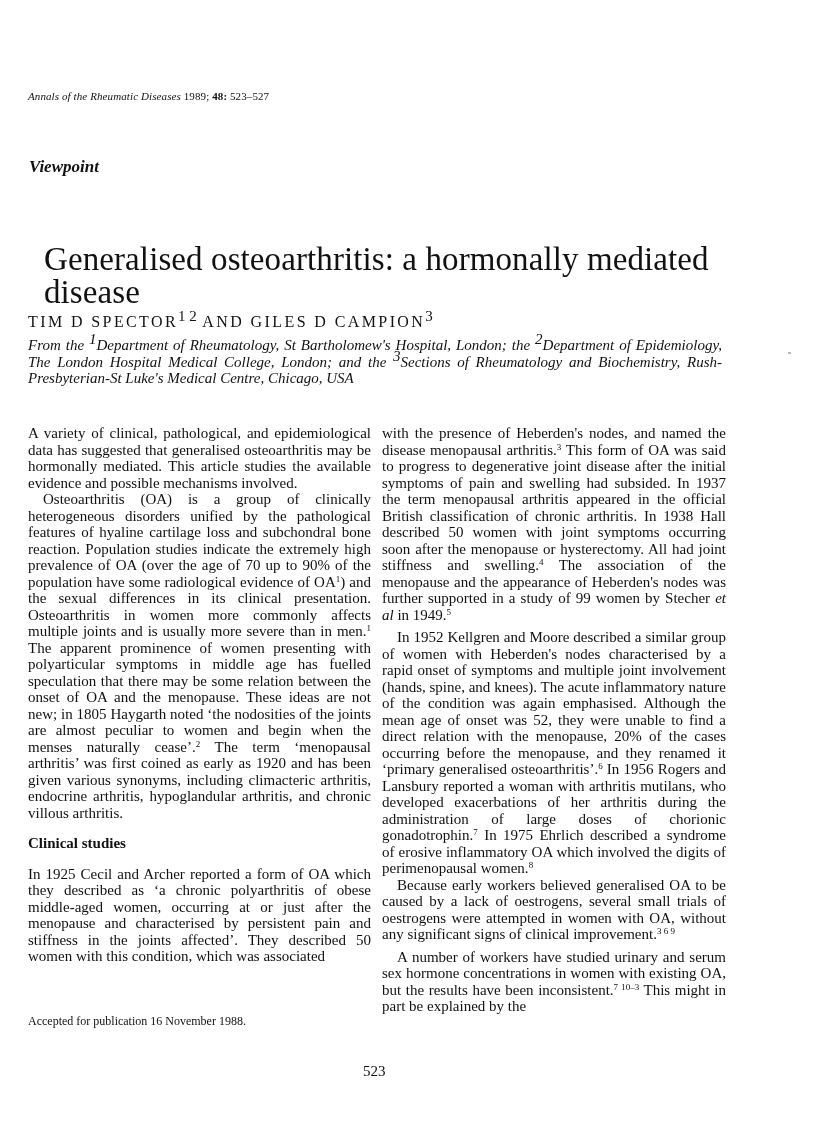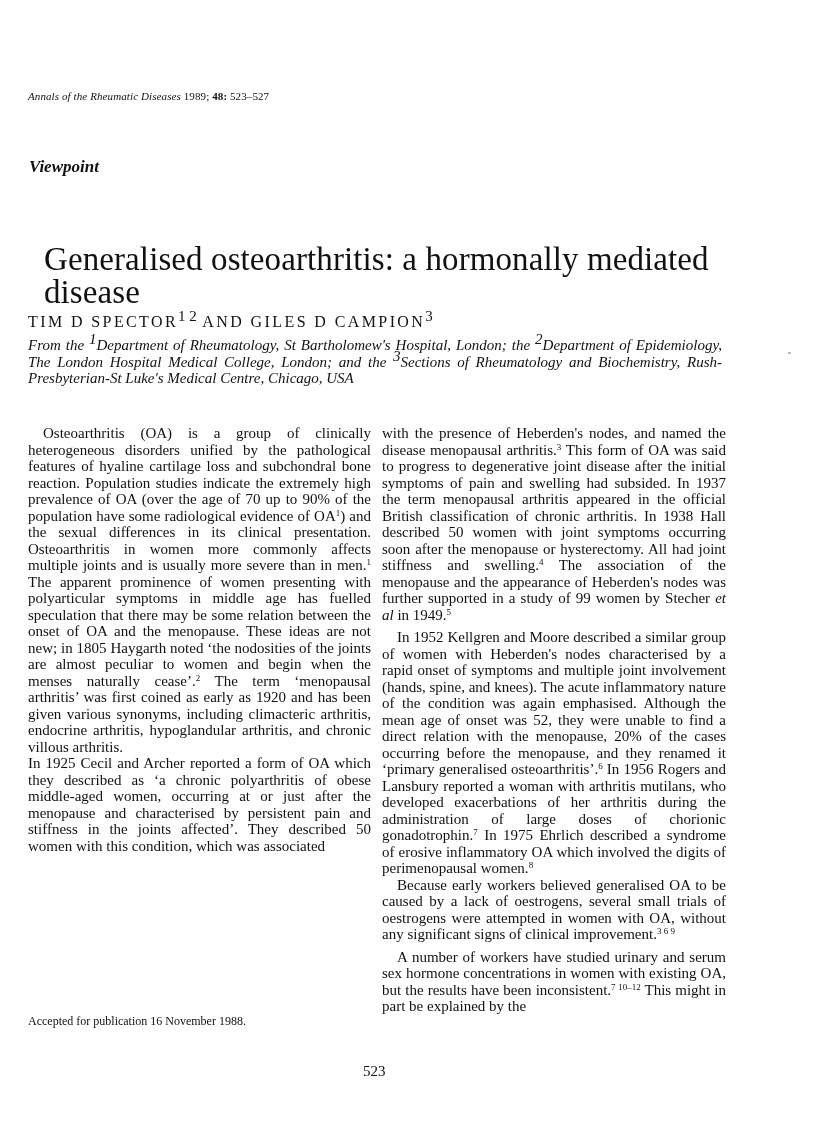--- a/index.html
+++ b/index.html
@@ -45,31 +45,33 @@
 
 <div class="abs authors">
   <span>TIM D SPECTOR</span><sup>1 2</sup>
   <span>AND</span>
   <span>GILES D CAMPION</span><sup>3</sup>
 </div>
 
 <div class="abs affil"><span>From the </span><sup>1</sup><span>Department of Rheumatology, St Bartholomew's Hospital, London; the </span><sup>2</sup><span>Department of Epidemiology, The London Hospital Medical College, London; and the </span><sup>3</sup><span>Sections of Rheumatology and Biochemistry, Rush-Presbyterian-St Luke's Medical Centre, Chicago, USA</span></div>
 
 <div class="abs col left">
+  <p>A variety of clinical, pathological, and epidemiological data has suggested that generalised osteoarthritis may be hormonally mediated. This article studies the available evidence and possible mechanisms involved.</p>
   <p class="ind"><span>Osteoarthritis (OA) is a group of clinically heterogeneous disorders unified by the pathological features of hyaline cartilage loss and subchondral bone reaction. Population studies indicate the extremely high prevalence of OA (over the age of 70 up to 90% of the population have some radiological evidence of OA</span><sup>1</sup><span>) and the sexual differences in its clinical presentation. Osteoarthritis in women more commonly affects multiple joints and is usually more severe than in men.</span><sup>1</sup><span> The apparent prominence of women presenting with polyarticular symptoms in middle age has fuelled speculation that there may be some relation between the onset of OA and the menopause. These ideas are not new; in 1805 Haygarth noted ‘the nodosities of the joints are almost peculiar to women and begin when the menses naturally cease’.</span><sup>2</sup><span> The term ‘menopausal arthritis’ was first coined as early as 1920 and has been given various synonyms, including climacteric arthritis, endocrine arthritis, hypoglandular arthritis, and chronic villous arthritis.</span></p>
+  <div class="heading">Clinical studies</div>
   <p>In 1925 Cecil and Archer reported a form of OA which they described as ‘a chronic polyarthritis of obese middle-aged women, occurring at or just after the menopause and characterised by persistent pain and stiffness in the joints affected’. They described 50 women with this condition, which was associated</p>
 </div>
 
 <div class="abs col right">
   <p><span>with the presence of Heberden's nodes, and named the disease menopausal arthritis.</span><sup>3</sup><span> This form of OA was said to progress to degenerative joint disease after the initial symptoms of pain and swelling had subsided. In 1937 the term menopausal arthritis appeared in the official British classification of chronic arthritis. In 1938 Hall described 50 women with joint symptoms occurring soon after the menopause or hysterectomy. All had joint stiffness and swelling.</span><sup>4</sup><span> The association of the menopause and the appearance of Heberden's nodes was further supported in a study of 99 women by Stecher </span><i>et al</i><span> in 1949.</span><sup>5</sup></p>
   <div class="gap"></div>
   <p class="ind"><span>In 1952 Kellgren and Moore described a similar group of women with Heberden's nodes characterised by a rapid onset of symptoms and multiple joint involvement (hands, spine, and knees). The acute inflammatory nature of the condition was again emphasised. Although the mean age of onset was 52, they were unable to find a direct relation with the menopause, 20% of the cases occurring before the menopause, and they renamed it ‘primary generalised osteoarthritis’.</span><sup>6</sup><span> In 1956 Rogers and Lansbury reported a woman with arthritis mutilans, who developed exacerbations of her arthritis during the administration of large doses of chorionic gonadotrophin.</span><sup>7</sup><span> In 1975 Ehrlich described a syndrome of erosive inflammatory OA which involved the digits of perimenopausal women.</span><sup>8</sup></p>
   <p class="ind"><span>Because early workers believed generalised OA to be caused by a lack of oestrogens, several small trials of oestrogens were attempted in women with OA, without any significant signs of clinical improvement.</span><sup>3 6 9</sup></p>
   <div class="gap"></div>
-  <p class="ind"><span>A number of workers have studied urinary and serum sex hormone concentrations in women with existing OA, but the results have been inconsistent.</span><sup>7 10–12</sup><span> This might in part be explained by the</span></p>
+  <p class="ind"><span>A number of workers have studied urinary and serum sex hormone concentrations in women with existing OA, but the results have been inconsistent.</span><sup>7 10–3</sup><span> This might in part be explained by the</span></p>
 </div>
 
 <div class="abs footnote">
   <p>Accepted for publication 16 November 1988.</p>
 </div>
 
 <div class="abs pagenum">523</div>
 
 <div class="abs mark"></div>
 

